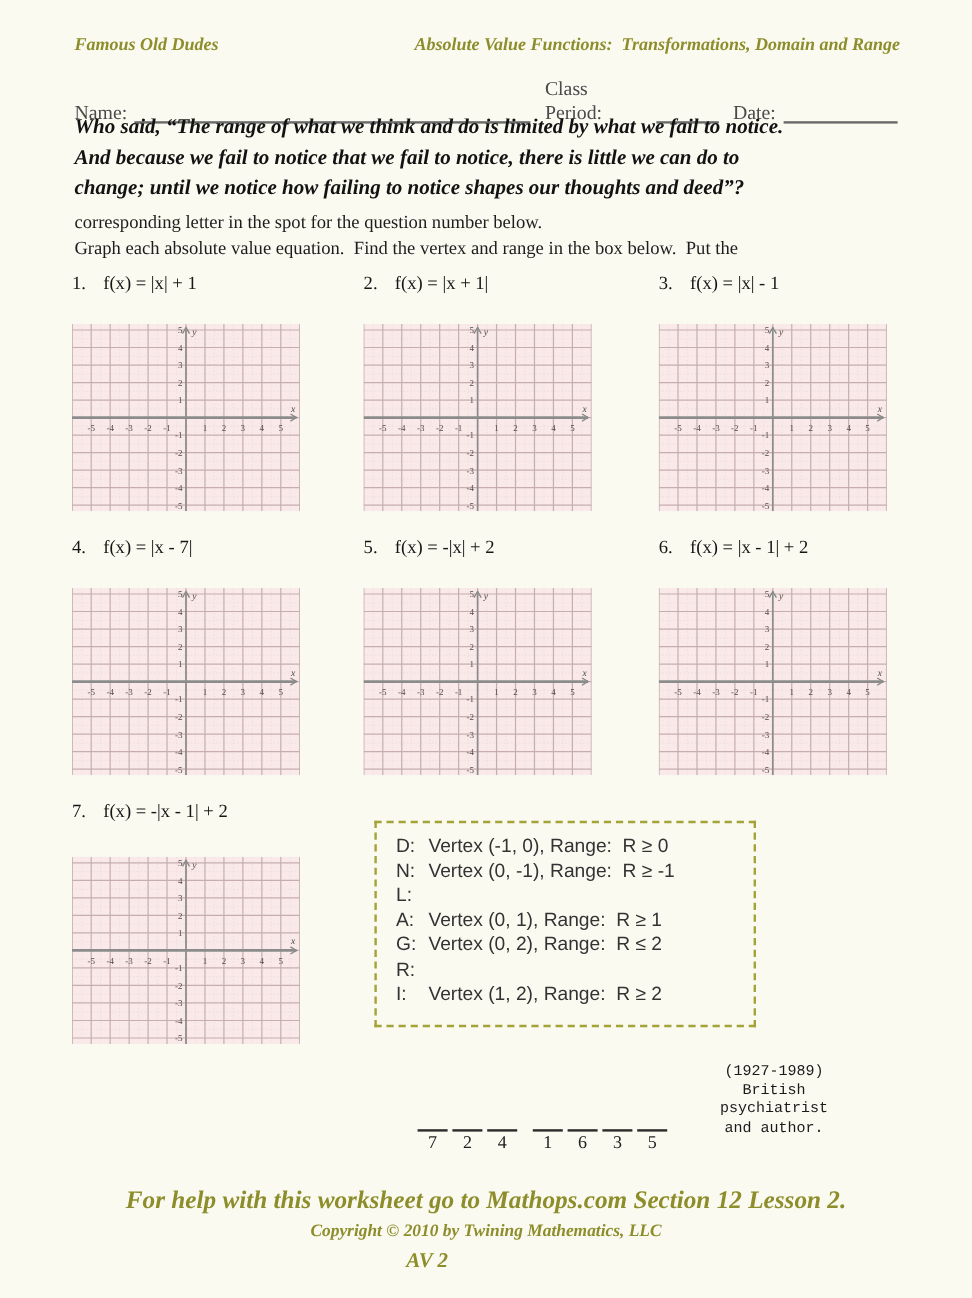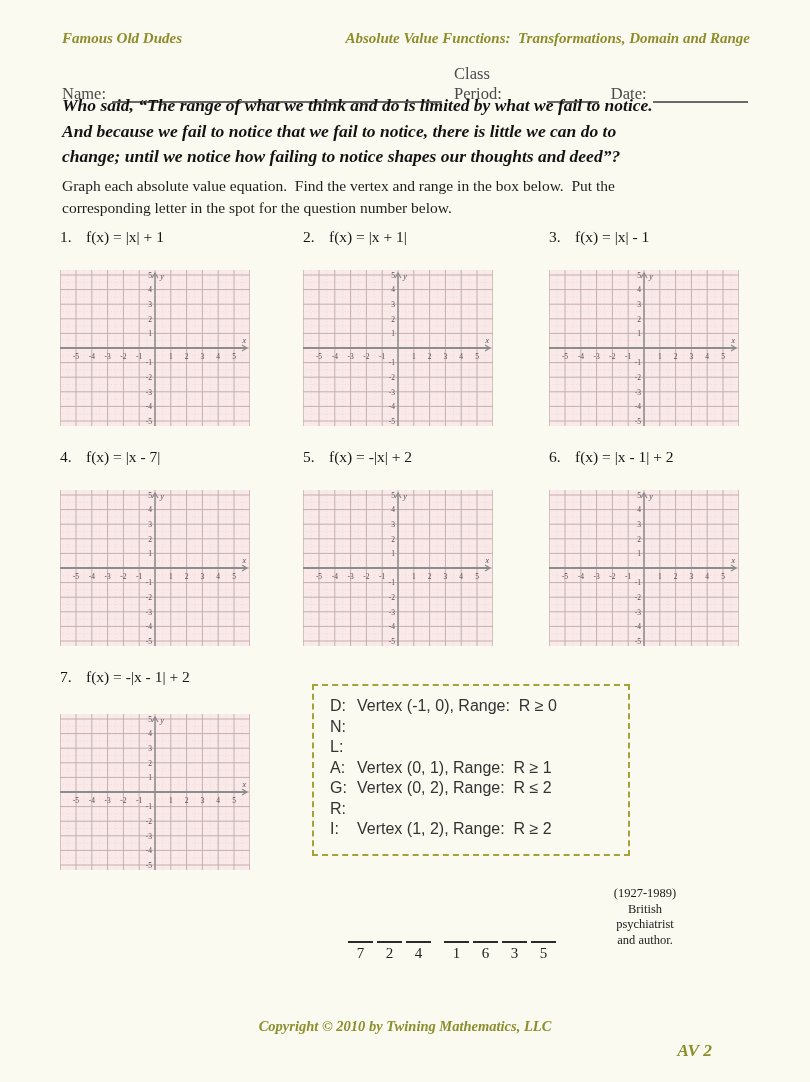--- a/index.html
+++ b/index.html
@@ -33,33 +33,33 @@
   .problem-num{width:26px;}
   .graph{margin-top:22px;width:190px;height:156px;}
   .p7 .graph{margin-top:26px;}
 
   
   .answer-box{position:absolute;left:312px;top:684px;width:298px;height:158px;border:2px dashed #a3a338;padding:10px 0 0 16px;background:transparent;}
   .bank-row{display:flex;font-family:"Liberation Sans",sans-serif;font-size:16px;line-height:20.5px;color:#333333;}
   .bank-letter{width:27px;}
 
   
-  .bio-note{position:absolute;left:590px;top:886px;width:110px;text-align:center;font-family:Liberation Serif, serif;font-size:12.5px;line-height:15.5px;color:#1a1a1a;}
+  .bio-note{position:absolute;left:590px;top:886px;width:110px;text-align:center;font-family:Liberation Mono, monospace;font-size:12.5px;line-height:15.5px;color:#1a1a1a;}
 
   
   .answer-slots{position:absolute;left:348px;top:928px;display:flex;}
   .slot{width:25px;margin-right:4px;text-align:center;}
   .slot.word-gap{margin-left:9px;}
   .slot-line{height:13px;border-bottom:2px solid #2b2b2b;}
   .slot-num{font:15px "Liberation Serif",serif;color:#222222;padding-top:2px;}
 
   
   .footer-help{position:absolute;left:0;top:988px;width:810px;text-align:center;font:bold italic 21px "Liberation Serif",serif;color:#8d8d2b;}
   .footer-copy{position:absolute;left:0;top:1018px;width:810px;text-align:center;font:bold italic 14.5px "Liberation Serif",serif;color:#8d8d2b;}
-  .footer-code{position:absolute;left:0;top:1040px;width:712px;text-align:right;font:bold italic 17.5px "Liberation Serif",serif;color:#8d8d2b;}
+  .footer-code{position:absolute;left:0;top:1040px;width:712px;text-align:center;font:bold italic 17.5px "Liberation Serif",serif;color:#8d8d2b;}
 </style>
 </head>
 <body>
 
 <div class="page">
 
   <span class="hdr-left">Famous Old Dudes</span>
   <span class="hdr-right keep-spaces">Absolute Value Functions:  Transformations, Domain and Range</span>
 
   <div class="name-row">
@@ -71,22 +71,22 @@
     <span class="blank blank-date"></span>
   </div>
 
   <div class="quote">
     <div>Who said, “The range of what we think and do is limited by what we fail to notice.</div>
     <div>And because we fail to notice that we fail to notice, there is little we can do to</div>
     <div>change; until we notice how failing to notice shapes our thoughts and deed”?</div>
   </div>
 
   <div class="instructions">
+    <div class="keep-spaces">corresponding letter in the spot for the question number below.</div>
     <div class="keep-spaces">Graph each absolute value equation.  Find the vertex and range in the box below.  Put the</div>
-    <div class="keep-spaces">corresponding letter in the spot for the question number below.</div>
   </div>
 
   <div class="problem p1">
     <div class="problem-label">
       <span class="problem-num">1.</span>
       <span>f(x) = |x| + 1</span>
     </div>
     <div class="graph"><svg width="190" height="156" viewBox="0 0 190 156">
           <rect x="0" y="0" width="190" height="156" fill="#f9e9e9"></rect>
           <line x1="8.099999999999994" y1="0" x2="8.099999999999994" y2="156" stroke="#efdddd" stroke-width="1" stroke-dasharray="1,2"></line>
@@ -656,20 +656,21 @@
         </svg></div>
   </div>
 
   <div class="answer-box">
     <div class="bank-row">
       <span class="bank-letter">D:</span>
       <span class="keep-spaces">Vertex (-1, 0), Range:  R ≥ 0</span>
     </div>
     <div class="bank-row">
       <span class="bank-letter">N:</span>
+      <span class="keep-spaces">Vertex (0, -1), Range:  R ≥ -1</span>
     </div>
     <div class="bank-row">
       <span class="bank-letter">L:</span>
     </div>
     <div class="bank-row">
       <span class="bank-letter">A:</span>
       <span class="keep-spaces">Vertex (0, 1), Range:  R ≥ 1</span>
     </div>
     <div class="bank-row">
       <span class="bank-letter">G:</span>
@@ -715,16 +716,17 @@
     <div class="slot">
       <div class="slot-line"></div>
       <div class="slot-num">3</div>
     </div>
     <div class="slot">
       <div class="slot-line"></div>
       <div class="slot-num">5</div>
     </div>
   </div>
 
+  <div class="footer-help">For help with this worksheet go to Mathops.com Section 12 Lesson 2.</div>
   <div class="footer-copy">Copyright © 2010 by Twining Mathematics, LLC</div>
   <div class="footer-code">AV 2</div>
 
 </div>
 
 </body></html>

